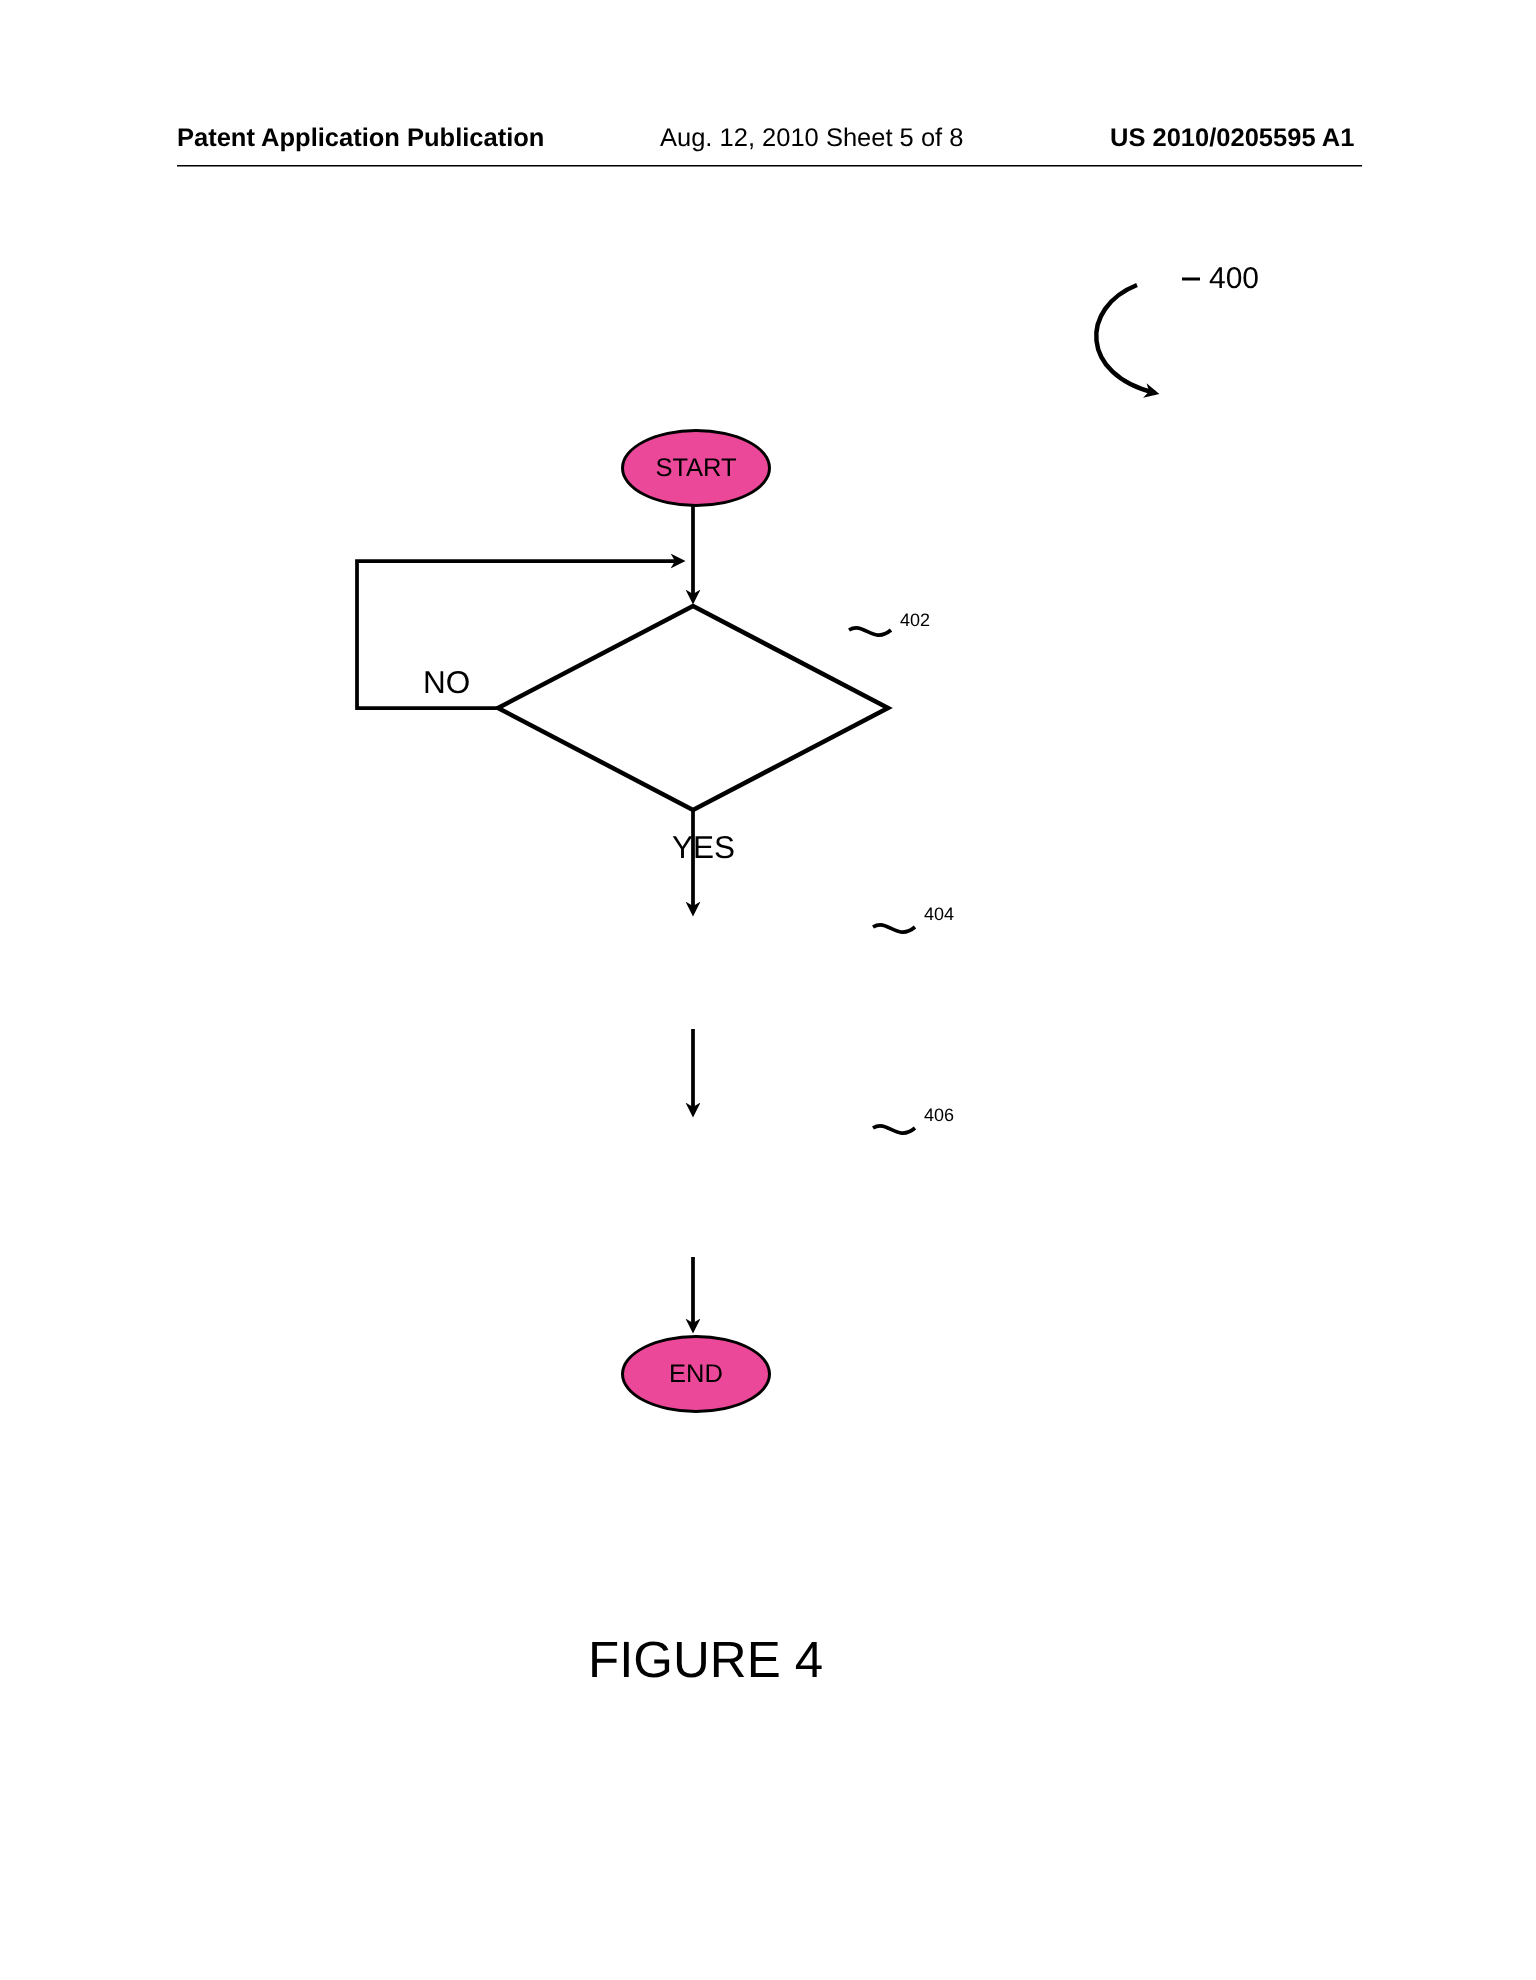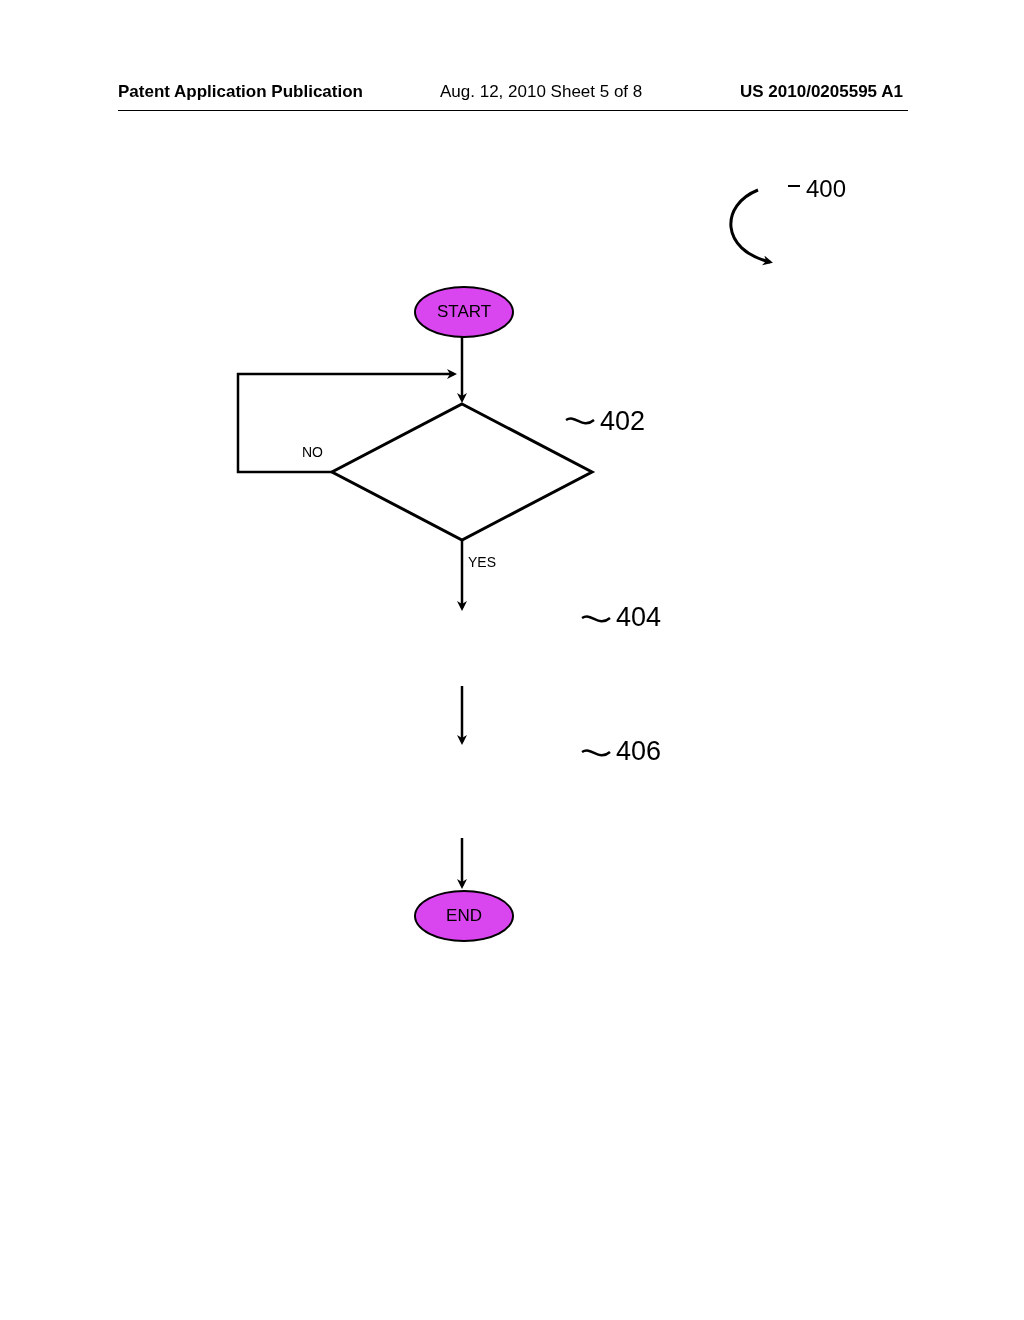--- a/index.html
+++ b/index.html
@@ -47,35 +47,35 @@
     width: 790px;
     height: 0;
     border-top: 1.5px solid #000;
   }
 
   
   .fig-ref {
     position: absolute;
     left: 764px;
     top: 176px;
-    font-size: 24px;
+    font-size: 20px;
   }
 
   
   .terminal {
     position: absolute;
     width: 96px;
     height: 48px;
     border: 2.5px solid #000;
     border-radius: 50%;
     display: flex;
     align-items: center;
     justify-content: center;
     font-size: 17px;
-    background: #d946ef;
+    background: #ec4899;
   }
   .process {
     position: absolute;
     width: 228px;
     height: 70px;
     border: 3px solid #000;
     display: flex;
     align-items: center;
     justify-content: center;
     text-align: center;
@@ -86,26 +86,25 @@
   .process.tall { height: 88px; }
   .decision-text {
     position: absolute;
     width: 140px;
     text-align: center;
     font-size: 17px;
     line-height: 1.25;
   }
   .dec-label {
     position: absolute;
-    font-size: 14px;
-    margin-left: 20px;
+    font-size: 21px;
   }
   .ref-label {
     position: absolute;
-    font-size: 27px;
+    font-size: 12px;
   }
   .fig-caption {
     position: absolute;
     font-size: 34px;
   }
   svg { position: absolute; left: 0; top: 0; }
 </style>
 </head>
 <body>
 
@@ -162,14 +161,15 @@
   <span class="ref-label" style="left:600px; top:406px;">402</span>
 
   <span class="ref-label" style="left:616px; top:602px;">404</span>
 
   <span class="ref-label" style="left:616px; top:736px;">406</span>
 
   <div class="terminal" style="left:414px; top:890px;">
     <span>END</span>
   </div>
 
+  <div class="fig-caption" style="left:392px; top:1088px;">FIGURE 4</div>
 
 </div>
 
 </body></html>

